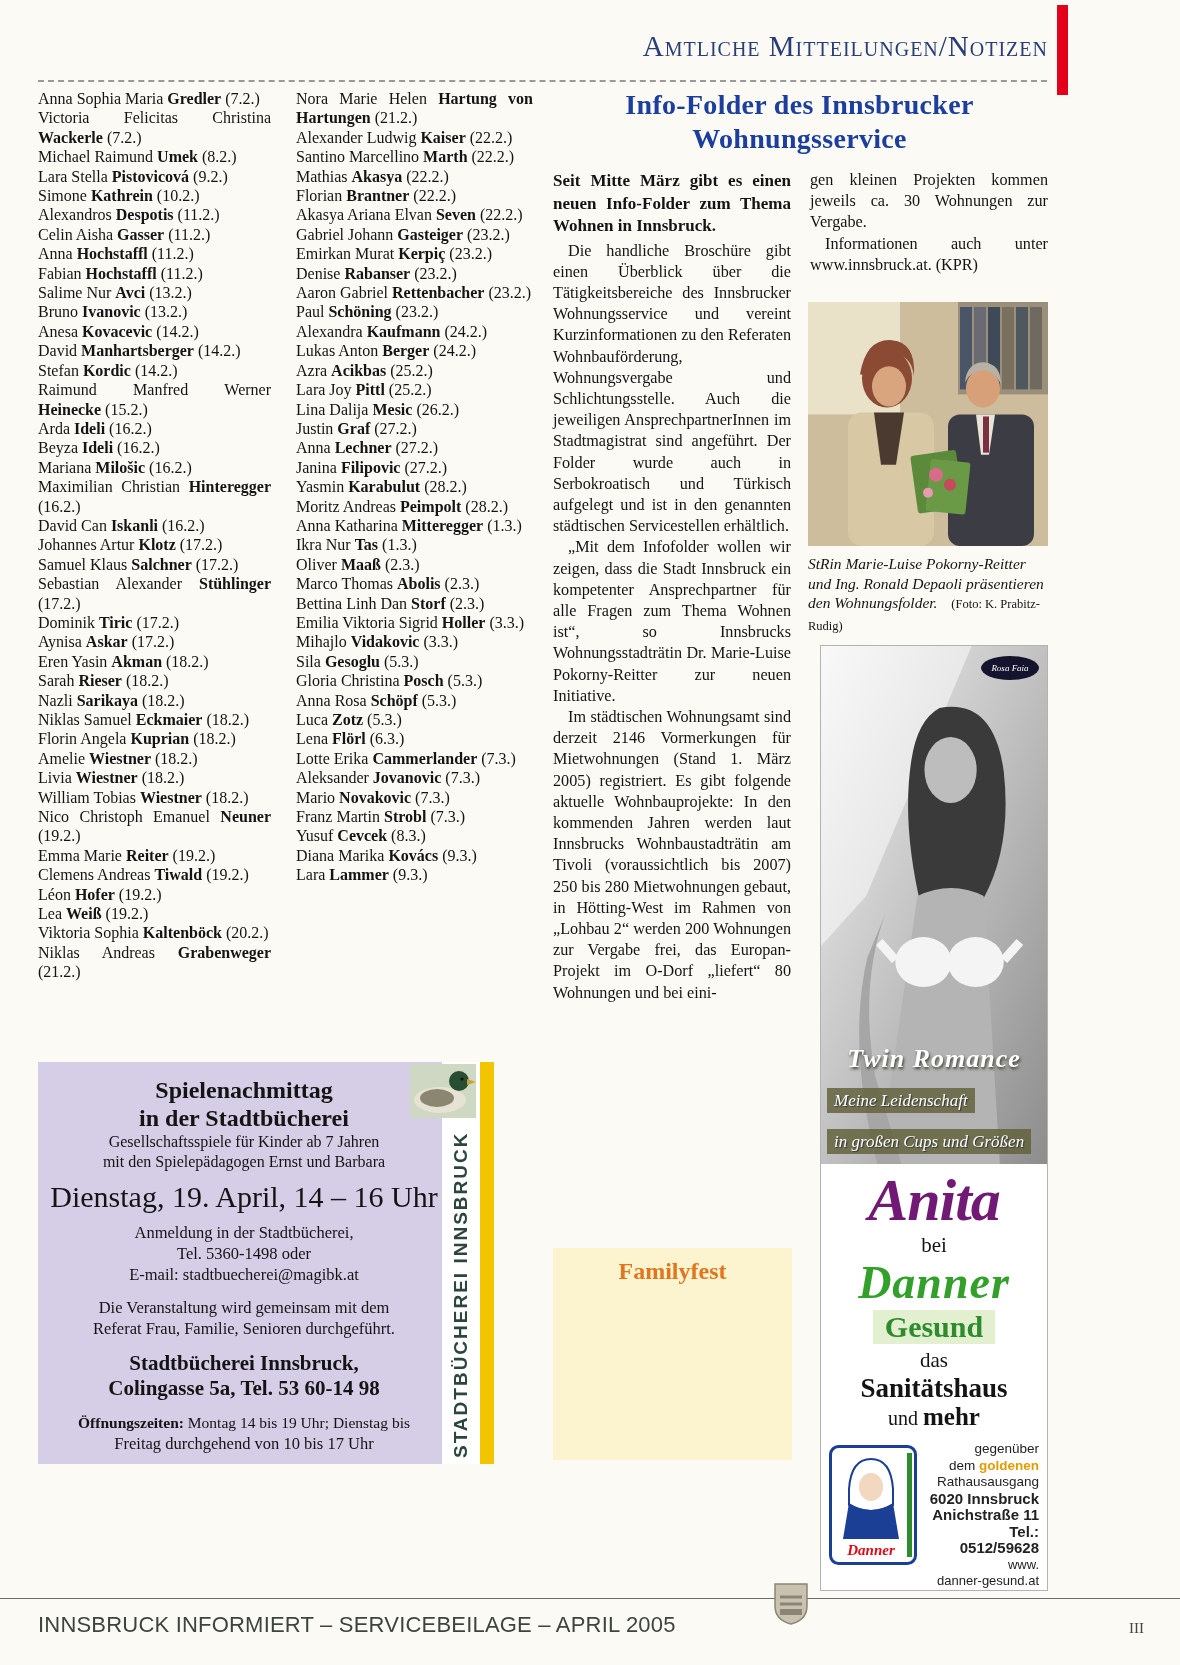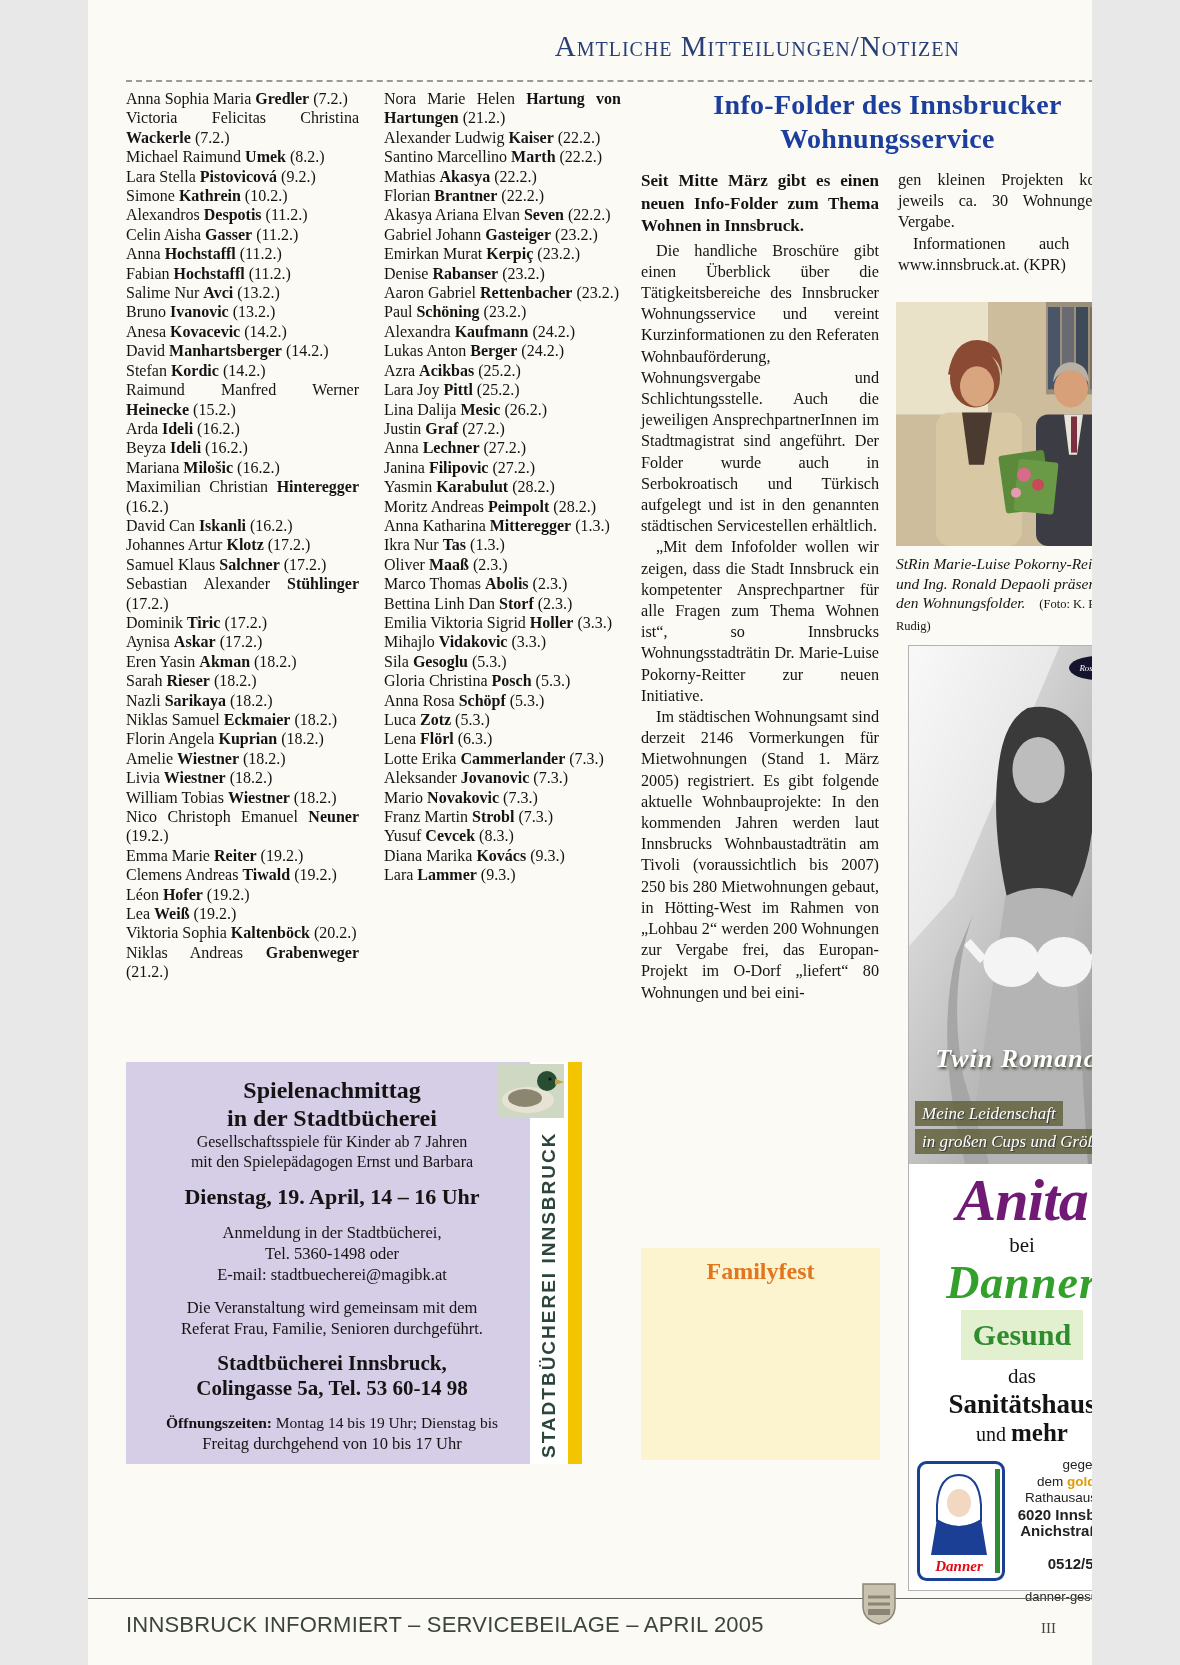--- a/index.html
+++ b/index.html
@@ -1,16 +1,16 @@
 <!DOCTYPE html>
 <html lang="de"><head>
 <meta charset="utf-8">
 <style>
   html,body { margin:0; padding:0; background:#e8e8e8; }
-  .page { position:relative; width:1004px; height:1665px; margin:0 auto; background:#fbfaf5;
+  .page { position:relative; width:1180px; height:1665px; margin:0 auto; background:#fbfaf5;
           font-family:"Liberation Serif", serif; color:#141414; overflow:hidden; }
 
   
   .red-bar { position:absolute; left:1057px; top:5px; width:11px; height:90px; background:#e2001a; }
   .header-title { position:absolute; top:30px; right:132px; font-variant:small-caps;
                   font-size:29px; letter-spacing:1px; color:#2a3e76; }
   .header-rule { position:absolute; top:80px; left:38px; width:1009px; border-top:2px dashed #9a9a9a; }
 
   
   .names { position:absolute; top:89px; font-size:16px; line-height:19.4px; text-align:justify; }
@@ -40,46 +40,46 @@
   .ad-photo { position:relative; width:100%; height:518px; overflow:hidden; }
   .ad-photo svg { display:block; width:100%; height:100%; }
   .rosa-badge { position:absolute; top:10px; right:8px; width:58px; height:24px; border-radius:50%;
                 background:#14142e; color:#fff; font-size:9px; font-style:italic;
                 display:flex; align-items:center; justify-content:center; }
   .product { position:absolute; left:0; right:0; bottom:90px; text-align:center; color:#fff;
              font-size:26px; font-style:italic; font-weight:bold; letter-spacing:1px;
              text-shadow:1px 2px 3px rgba(40,40,20,.85); }
   .taglines { position:absolute; left:0; right:0; bottom:10px; }
   .tagline-line { display:table; background:rgba(96,96,58,.82); color:#fff; font-style:italic;
-                  font-size:17px; line-height:23px; padding:1px 7px; margin:3px 0 0 6px;
+                  font-size:17px; line-height:23px; padding:1px 7px; margin:16px 0 0 6px;
                   text-shadow:1px 1px 1px #333; }
   .ad-body { text-align:center; padding-top:6px; }
   .anita { color:#701a75; font-style:italic; font-weight:bold; font-size:60px; line-height:60px; letter-spacing:-1px; }
   .bei { font-size:21px; margin-top:3px; }
   .danner-script { color:#33a02c; font-style:italic; font-weight:bold; font-size:46px; line-height:50px; letter-spacing:1px; }
   .gesund { display:inline-block; background:#e2f0cf; color:#2e8b2e; font-weight:bold;
-            font-size:30px; line-height:34px; padding:8px 12px; margin-top:2px; }
+            font-size:30px; line-height:34px; padding:0 12px; margin-top:2px; }
   .das { font-size:21px; margin-top:4px; }
   .sanit { font-weight:bold; font-size:27px; line-height:30px; }
   .undmehr { font-size:20px; } .undmehr b { font-size:25px; }
   .ad-contact { position:relative; margin-top:10px; padding:0 8px; height:130px; }
   .danner-logo { position:absolute; left:8px; top:4px; width:88px; height:120px; }
   .danner-logo svg { width:100%; height:100%; }
   .contact-text { margin-left:100px; text-align:right; font-family:"Liberation Sans", sans-serif;
                   font-size:13.5px; line-height:16.5px; color:#222; }
   .contact-text .b { font-weight:bold; font-size:15px; }
   .gold { color:#e39b00; font-weight:bold; }
   .web { font-size:13px; }
 
   
   .spiele-box { position:absolute; left:38px; top:1062px; width:456px; height:402px; background:#d6cde6; }
   .sp-content { position:absolute; left:10px; top:14px; width:392px; text-align:center; }
   .sp-title { font-weight:bold; font-size:24px; line-height:28px; }
   .sp-sub { font-size:16px; line-height:20px; }
-  .sp-date { font-weight:bold; font-size:22px; line-height:26px; margin-top:12px; }
+  .sp-date { font-weight:normal; font-size:30px; line-height:26px; margin-top:12px; }
   .sp-line { font-size:16.5px; line-height:21px; }
   .mt { margin-top:12px; }
   .sp-addr { font-weight:bold; font-size:21px; line-height:25px; }
   .sp-hours { font-size:15.5px; line-height:20px; margin-top:12px; }
   .sp-strip { position:absolute; right:14px; top:0; width:38px; height:402px; background:#fff; }
   .sp-vertical { position:absolute; left:0; top:56px; width:38px; height:340px;
                  writing-mode:vertical-rl; transform:rotate(180deg);
                  font-family:"Liberation Sans", sans-serif; font-weight:bold; font-size:19px;
                  letter-spacing:2px; color:#2c463c; line-height:38px; }
   .sp-yellow { position:absolute; right:0; top:0; width:14px; height:402px; background:#f3c400; }

